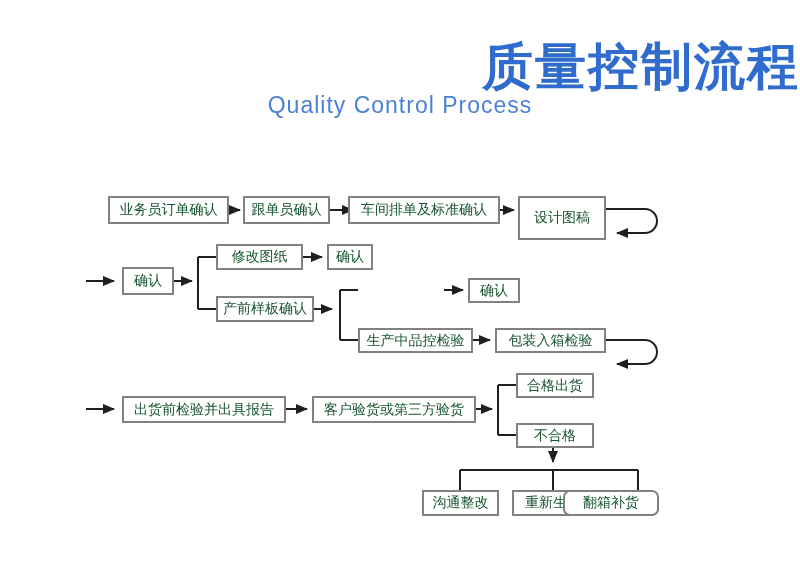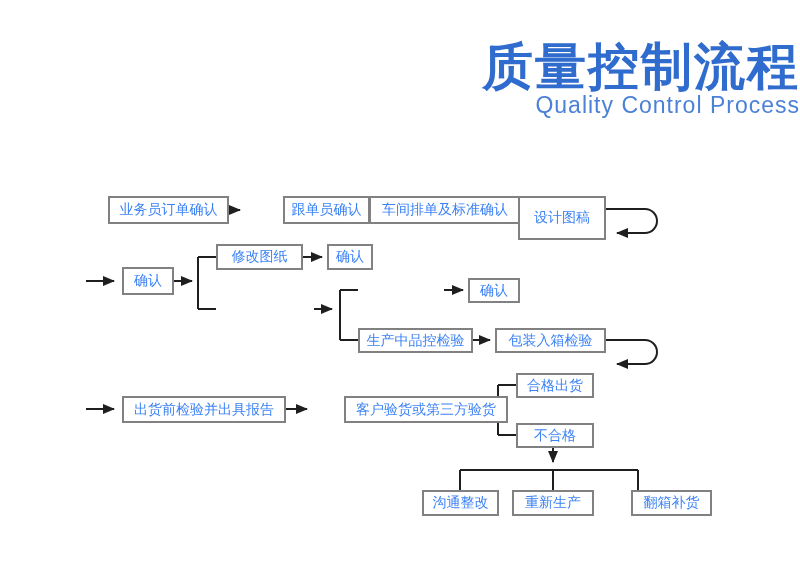--- a/index.html
+++ b/index.html
@@ -6,26 +6,26 @@
   html,body { background:#ffffff; }
   .stage {
     position:relative; width:800px; height:570px; background:#ffffff;
     font-family:"Liberation Sans","DejaVu Sans",sans-serif; overflow:hidden;
   }
   .title {
     position:absolute; left:0; top:33px; width:800px; text-align:right;
     font-size:51px; font-weight:800; letter-spacing:2px; color:#2f6ccd;
   }
   .subtitle {
-    position:absolute; left:0; top:92px; width:800px; text-align:right;
+    position:absolute; left:0; top:92px; width:800px; text-align:center;
     font-size:23px; font-weight:400; letter-spacing:1px; color:#4b81d6;
   }
   .node {
     position:absolute; background:#ffffff; border:2px solid #818181;
-    color:#3b82f6; font-size:14px; display:flex; align-items:center;
+    color:#14532d; font-size:14px; display:flex; align-items:center;
     justify-content:center; white-space:nowrap; z-index:2;
   }
   svg.wires { position:absolute; left:0; top:0; z-index:1; }
 </style>
 </head>
 <body>
 
 <div class="stage">
 
   <div class="title">质量控制流程</div>
@@ -63,33 +63,34 @@
       <path d="M476,409 H492" marker-end="url(#ah)"></path>
 
       <path d="M498,385 V435 M498,385 H516 M498,435 H516"></path>
 
       <path d="M553,448 V462" marker-end="url(#ah)"></path>
       <path d="M460,470 H638 M460,470 V490 M553,470 V490 M638,470 V490"></path>
     </g>
   </svg>
 
   <div class="node" style="left:108px;top:196px;width:121px;height:28px;">业务员订单确认</div>
-  <div class="node" style="left:243px;top:196px;width:87px;height:28px;margin-left:40px;">跟单员确认</div>
-  <div class="node" style="left:369px;top:196px;width:152px;height:28px;">车间排单及标准确认</div>
+  <div class="node" style="left:243px;top:196px;width:87px;height:28px;">跟单员确认</div>
+  <div class="node" style="left:348px;top:196px;width:152px;height:28px;">车间排单及标准确认</div>
   <div class="node" style="left:518px;top:196px;width:88px;height:44px;">设计图稿</div>
 
   <div class="node" style="left:122px;top:267px;width:52px;height:28px;">确认</div>
   <div class="node" style="left:216px;top:244px;width:87px;height:26px;">修改图纸</div>
   <div class="node" style="left:327px;top:244px;width:46px;height:26px;">确认</div>
+  <div class="node" style="left:216px;top:296px;width:98px;height:26px;">产前样板确认</div>
   <div class="node" style="left:468px;top:278px;width:52px;height:25px;">确认</div>
   <div class="node" style="left:358px;top:328px;width:115px;height:25px;">生产中品控检验</div>
   <div class="node" style="left:495px;top:328px;width:111px;height:25px;">包装入箱检验</div>
 
   <div class="node" style="left:122px;top:396px;width:164px;height:27px;">出货前检验并出具报告</div>
-  <div class="node" style="left:312px;top:396px;width:164px;height:27px;margin-left:32px;">客户验货或第三方验货</div>
+  <div class="node" style="left:312px;top:396px;width:164px;height:27px;">客户验货或第三方验货</div>
   <div class="node" style="left:516px;top:373px;width:78px;height:25px;">合格出货</div>
   <div class="node" style="left:516px;top:423px;width:78px;height:25px;">不合格</div>
 
   <div class="node" style="left:422px;top:490px;width:77px;height:26px;">沟通整改</div>
   <div class="node" style="left:512px;top:490px;width:82px;height:26px;">重新生产</div>
-  <div class="node" style="left:631px;top:490px;width:81px;height:26px;">翻箱补货</div>
+  <div class="node" style="left:563px;top:490px;width:96px;height:26px;border-radius:7px;">翻箱补货</div>
 
 </div>
 
 </body></html>

